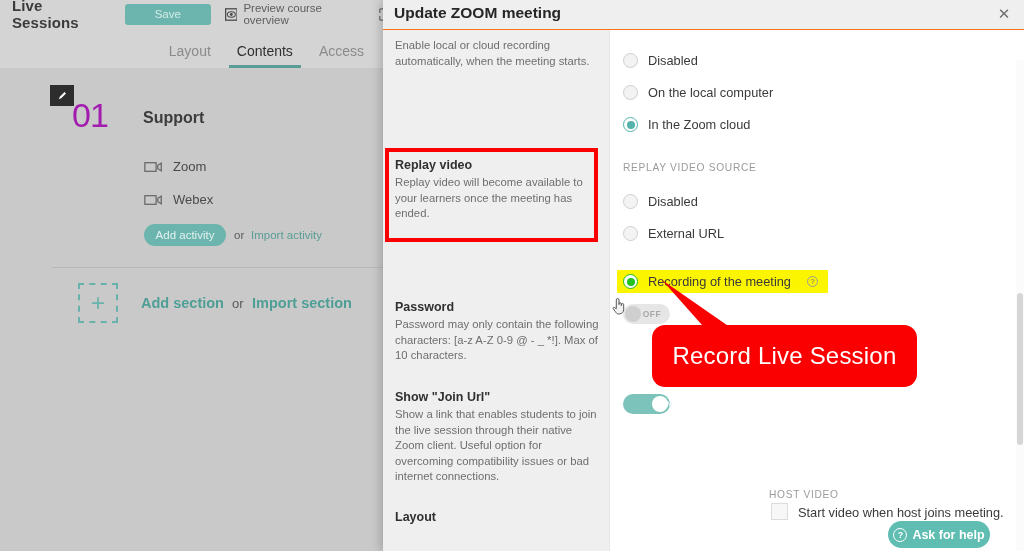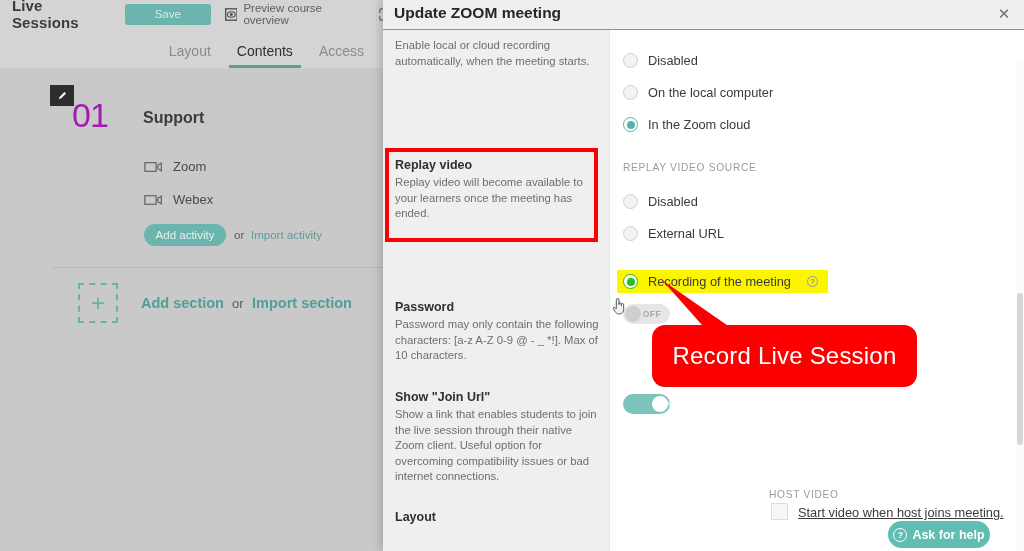--- a/index.html
+++ b/index.html
@@ -119,21 +119,21 @@
   .toggle.off .knob { position:absolute; left:2px; top:2px; width:16px; height:16px; border-radius:50%; background:#cfcfcf; }
   .toggle.off .t-txt { font-size:8.5px; color:#a8a8a8; font-weight:bold; letter-spacing:.4px; }
   .toggle.on { background:#7cc3bb; justify-content:flex-start; padding-left:8px; }
   .toggle.on .knob { position:absolute; right:2px; top:2px; width:16px; height:16px; border-radius:50%; background:#fff; }
   .toggle.on .t-txt { font-size:8.5px; color:#eaf6f4; font-weight:bold; letter-spacing:.4px;margin-left:28px; }
 
   .cursor-ico { position:absolute; left:610px; top:296px; width:18px; height:20px; }
 
   .host-label { position:absolute; left:386px; top:489px; font-size:10.2px; color:#9b9b9b; letter-spacing:.7px; }
   .chk { position:absolute; left:388px; top:503px; width:17px; height:17px; border:1px solid #dcdcdc; background:#f7f7f7; }
-  .host-txt { position:absolute; left:415px; top:505px; font-size:12.8px; color:#3a3a3a;text-decoration:underline; }
+  .host-txt { position:absolute; left:415px; top:505px; font-size:12.8px; color:#3a3a3a; }
 
   .ask-help {
     position:absolute; left:888px; top:521px; width:102px; height:27px; border-radius:14px;
     background:#5fbdb2; color:#ffffff; font-size:12.5px; font-weight:bold;
     display:flex; align-items:center; justify-content:center; gap:5px;
   }
   .help-q { width:14px; height:14px; border-radius:50%; border:1.4px solid #fff; font-size:9px;
             display:flex; align-items:center; justify-content:center; font-weight:bold; }
 
   

